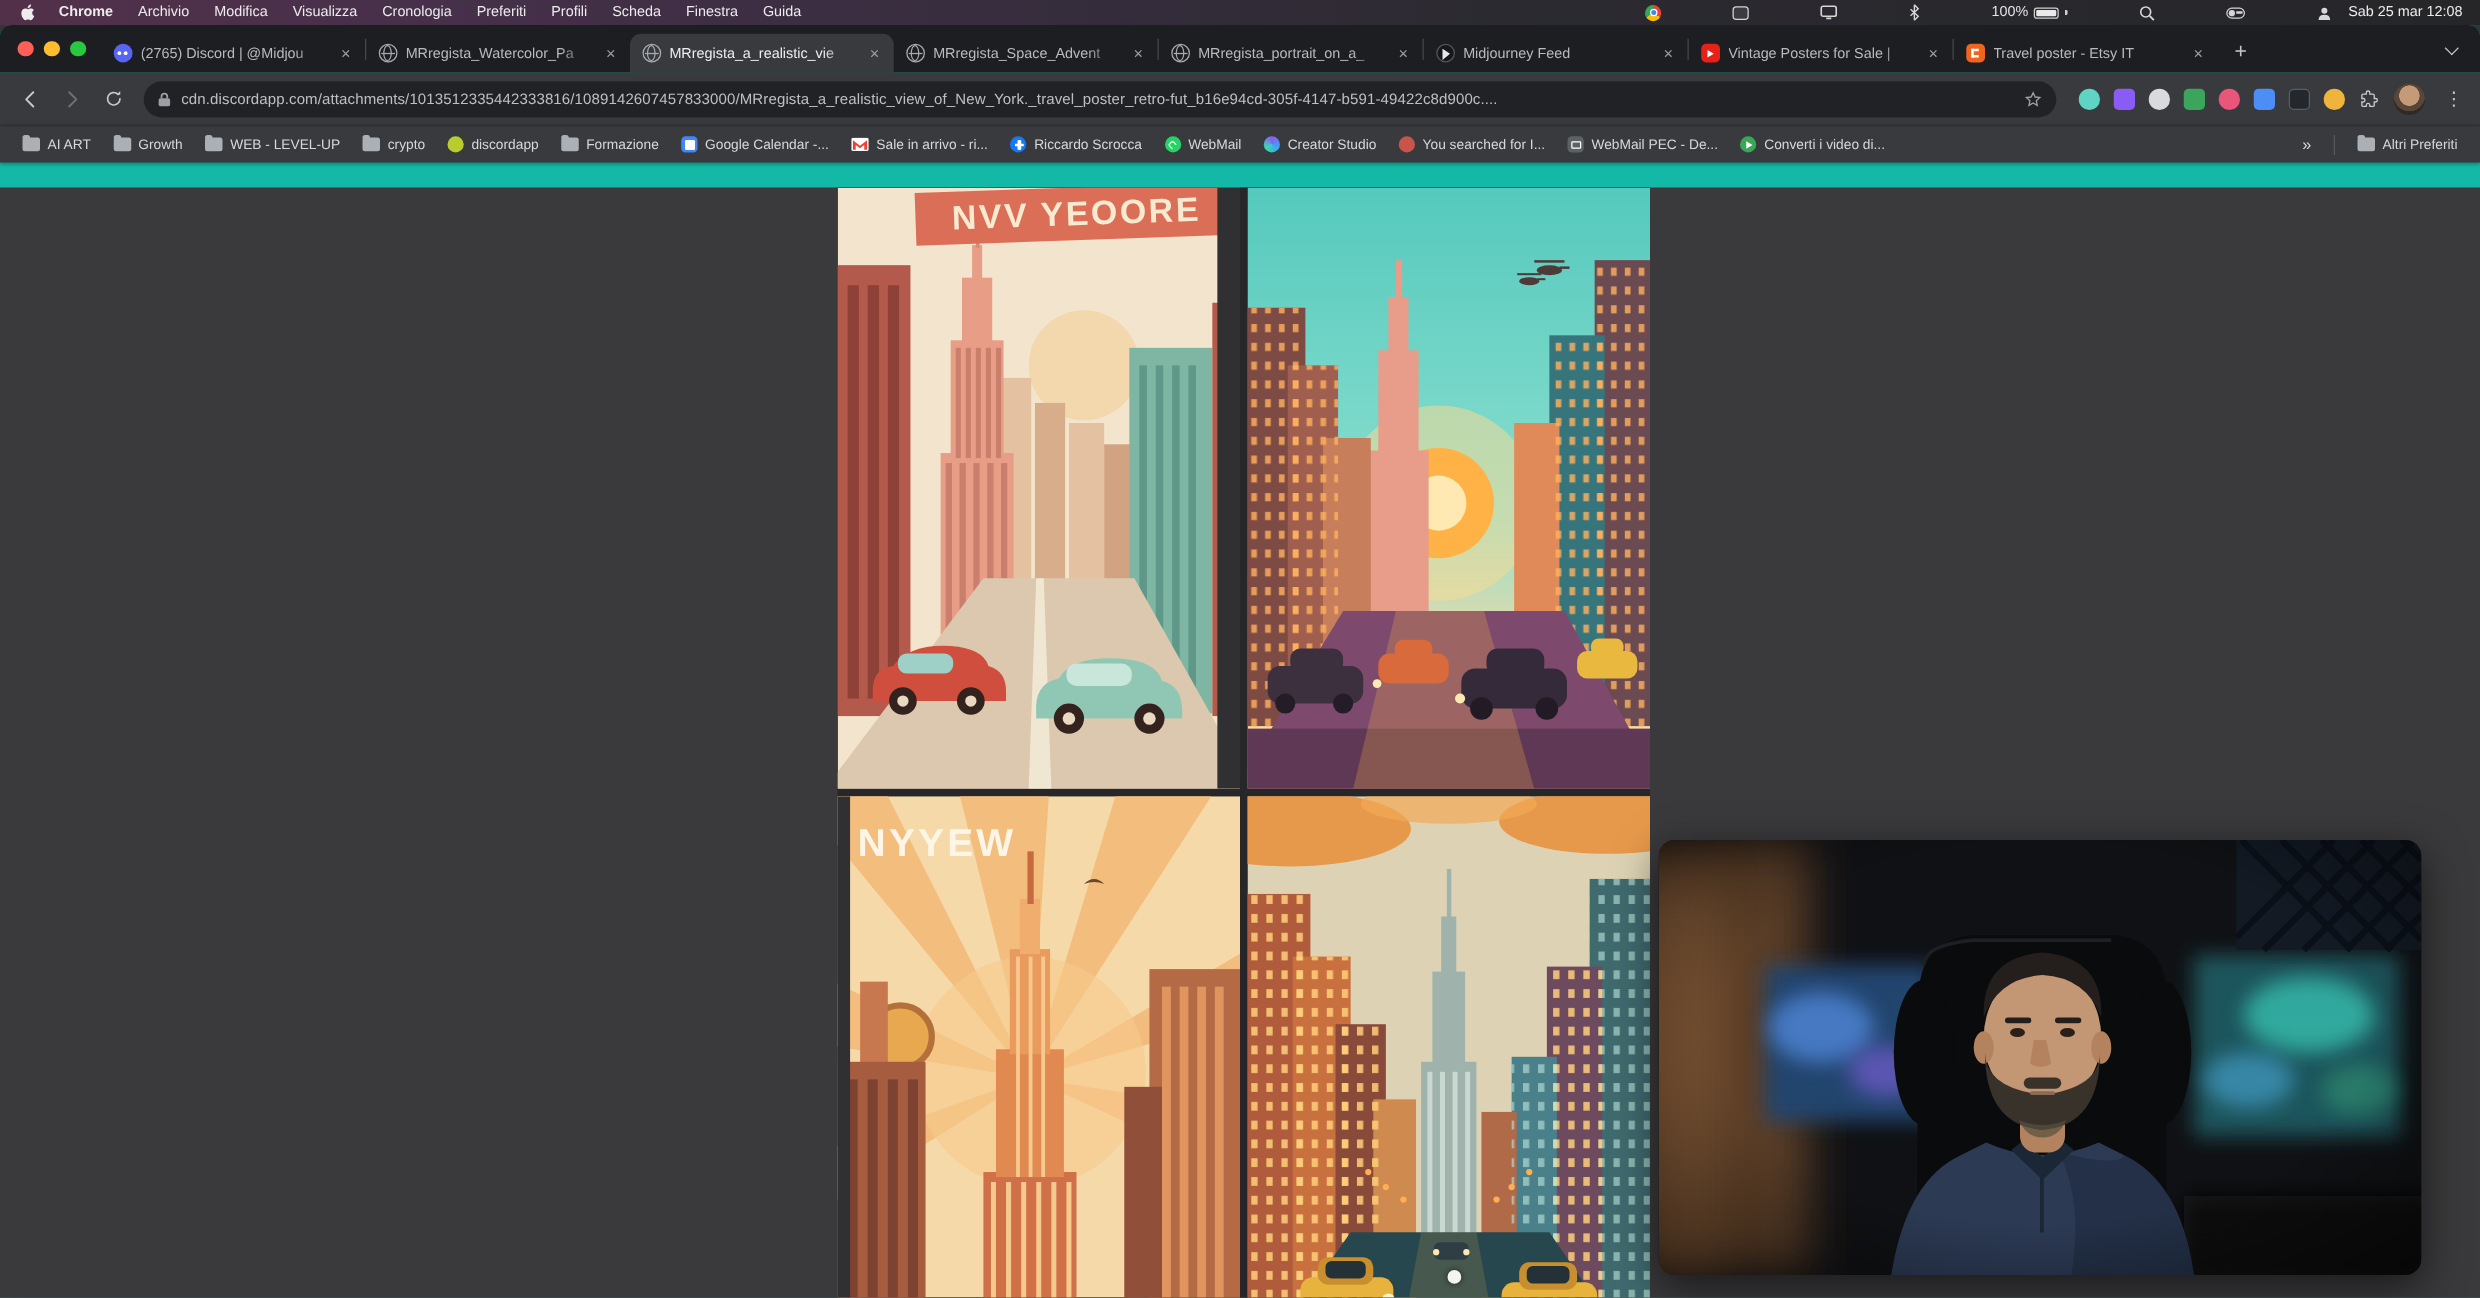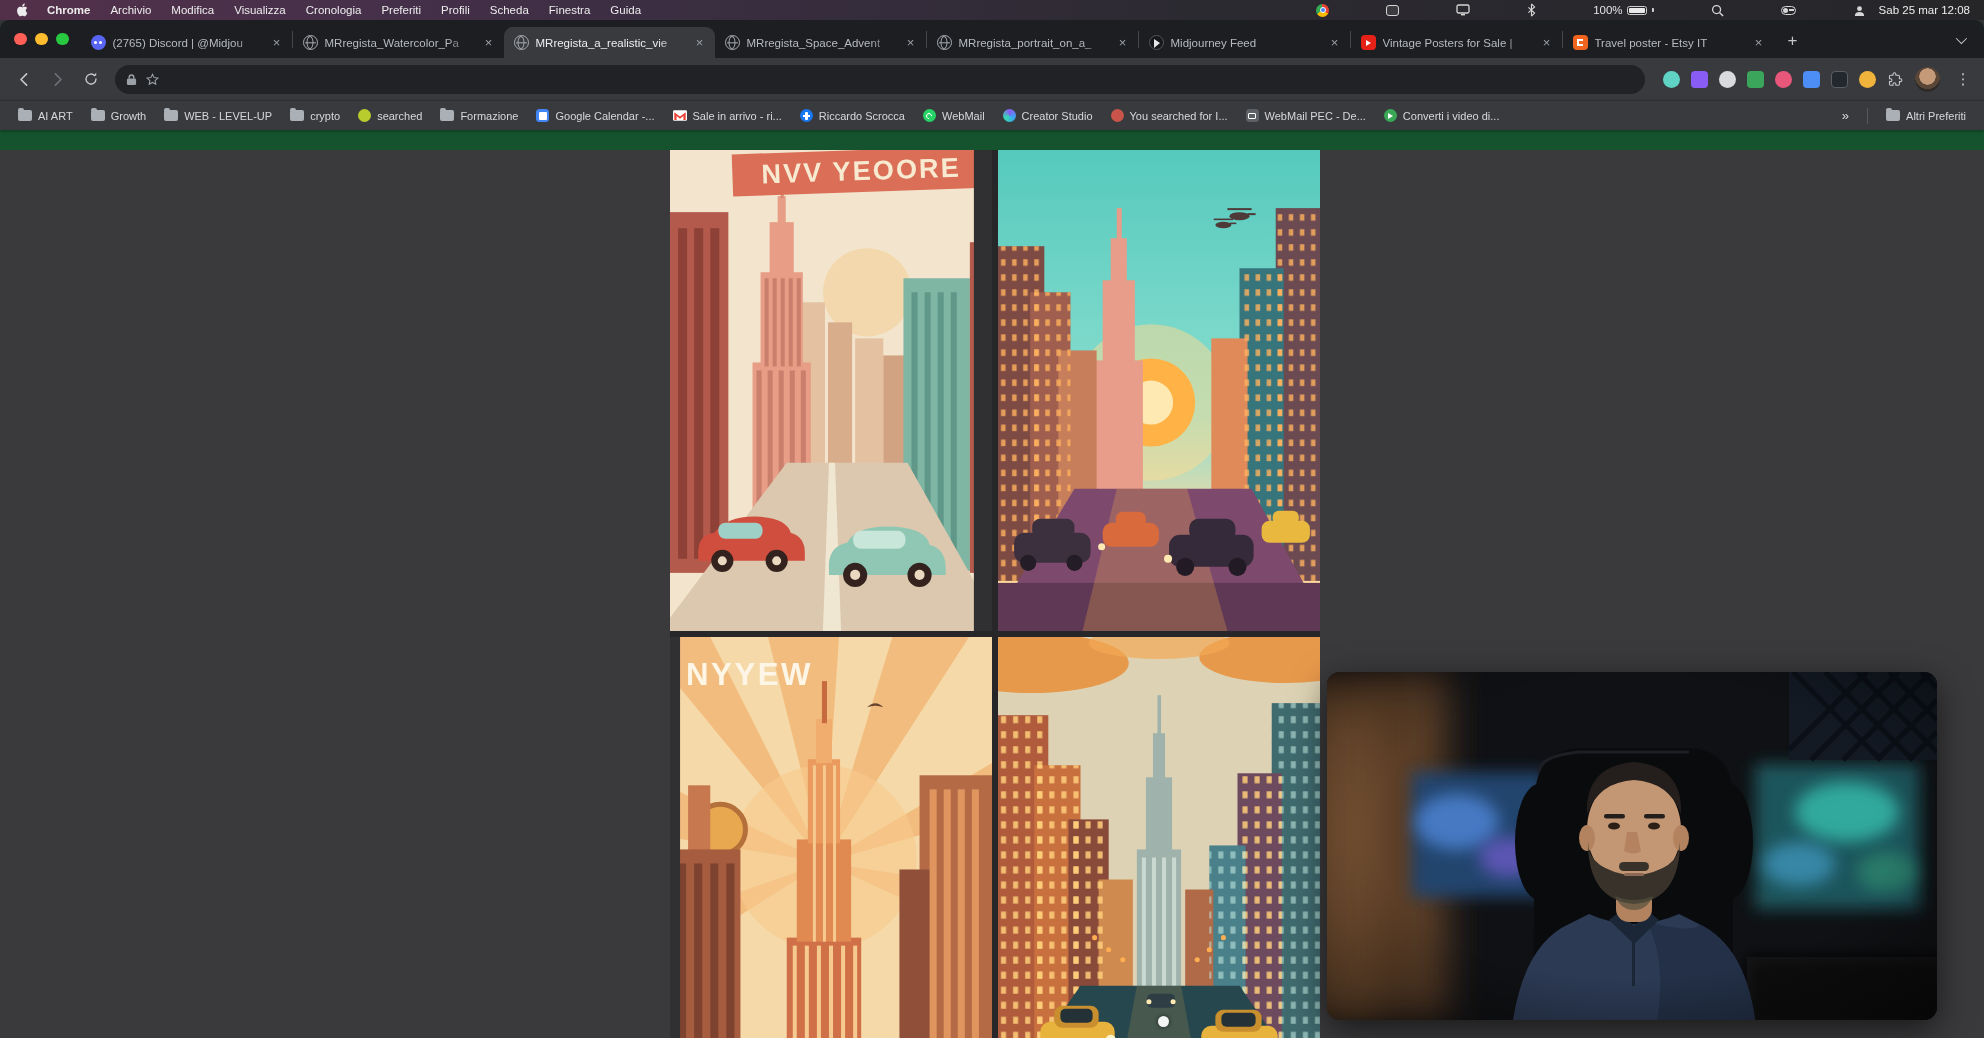--- a/index.html
+++ b/index.html
@@ -23,21 +23,21 @@
   .colorful-dot{width:13px;height:13px;border-radius:50%;
     background:conic-gradient(#ea4335 0 33%,#fbbc05 33% 66%,#34a853 66% 100%);position:relative;}
   .colorful-dot::after{content:"";position:absolute;inset:3.5px;border-radius:50%;background:#4285f4;border:1px solid #fff;}
   .sq-ic{width:13px;height:11px;border:1.3px solid #d6d6d6;border-radius:2.5px;}
   .cc-ic{width:15px;height:9px;border:1.2px solid #d6d6d6;border-radius:5px;display:flex;align-items:center;}
   .cc-ic::before{content:"";width:5px;height:5px;border-radius:50%;background:#d6d6d6;margin-left:1.5px;}
   .cc-ic::after{content:"";width:5px;height:1.6px;background:#d6d6d6;margin-left:1px;}
 
   
   .chrome{position:absolute;top:20px;left:0;width:100%;bottom:0;border-radius:9px 9px 0 0;overflow:hidden;
-    background:#14532d;box-shadow:0 4px 24px rgba(0,0,0,.45);}
+    background:#14b8a6;box-shadow:0 4px 24px rgba(0,0,0,.45);}
 
   
   .tabstrip{height:38px;background:#1d1e21;display:flex;align-items:flex-end;padding-left:10px;position:relative;}
   .traffic{display:flex;align-items:center;gap:8.5px;height:38px;padding:0 12px 0 4px;}
   .tlight{width:12.5px;height:12.5px;border-radius:50%;}
   .tabs-row{display:flex;align-items:flex-end;height:38px;flex:1;min-width:0;}
   .tab{width:211px;min-width:0;height:31px;display:flex;align-items:center;gap:7px;padding:0 7px 0 10px;
     color:#b7bbc0;font-size:11.5px;border-radius:9px 9px 0 0;position:relative;flex-shrink:1;}
   .tab.active{background:#383a3e;color:#eceef0;}
   .tab-label{flex:1;white-space:nowrap;overflow:hidden;
@@ -246,20 +246,21 @@
       <svg width="16" height="16" viewBox="0 0 24 24">
           <path d="M19.5 12a7.5 7.5 0 1 1-2.2-5.3" stroke="#c6c9cd" stroke-width="2" fill="none" stroke-linecap="round"></path>
           <path d="M19.8 2.8 v4.4 h-4.4z" fill="#c6c9cd"></path>
         </svg>
     </div>
     <div class="omnibox">
       <svg width="11" height="13" viewBox="0 0 12 14">
           <rect x="1" y="6" width="10" height="7" rx="1.5" fill="#9aa0a6"></rect>
           <path d="M3.5 6 V4.5 a2.5 2.5 0 0 1 5 0 V6" stroke="#9aa0a6" stroke-width="1.6" fill="none"></path>
         </svg>
+      <span class="omni-url">cdn.discordapp.com/attachments/1013512335442333816/1089142607457833000/MRregista_a_realistic_view_of_New_York._travel_poster_retro-fut_b16e94cd-305f-4147-b591-49422c8d900c....</span>
       <svg width="15" height="15" viewBox="0 0 24 24">
           <path d="M12 3.6l2.6 5.4 6 .7-4.5 4.1 1.2 5.9-5.3-3-5.3 3 1.2-5.9L3.4 9.7l6-.7z" fill="none" stroke="#9aa0a6" stroke-width="1.7"></path>
         </svg>
     </div>
     <div class="ext-row">
       <span class="ext" style="background:#5fd4c4;border-radius:50%;"></span>
       <span class="ext" style="background:#8a5cf6;"></span>
       <span class="ext" style="background:#d8dadd;border-radius:50%;"></span>
       <span class="ext" style="background:#3ba55c;"></span>
       <span class="ext" style="background:#e8567a;border-radius:50%;"></span>
@@ -286,21 +287,21 @@
     <div class="bm">
         <span class="ic-folder"></span>
         <span>WEB - LEVEL-UP</span>
       </div>
     <div class="bm">
         <span class="ic-folder"></span>
         <span>crypto</span>
       </div>
     <div class="bm">
         <span class="bm-dot round" style="background: rgb(184, 204, 46);"></span>
-        <span>searched</span>
+        <span>discordapp</span>
       </div>
     <div class="bm">
         <span class="ic-folder"></span>
         <span>Formazione</span>
       </div>
     <div class="bm">
         <span class="bm-dot ic-cal" style="background: rgb(66, 133, 244);"></span>
         <span>Google Calendar -...</span>
       </div>
     <div class="bm">

